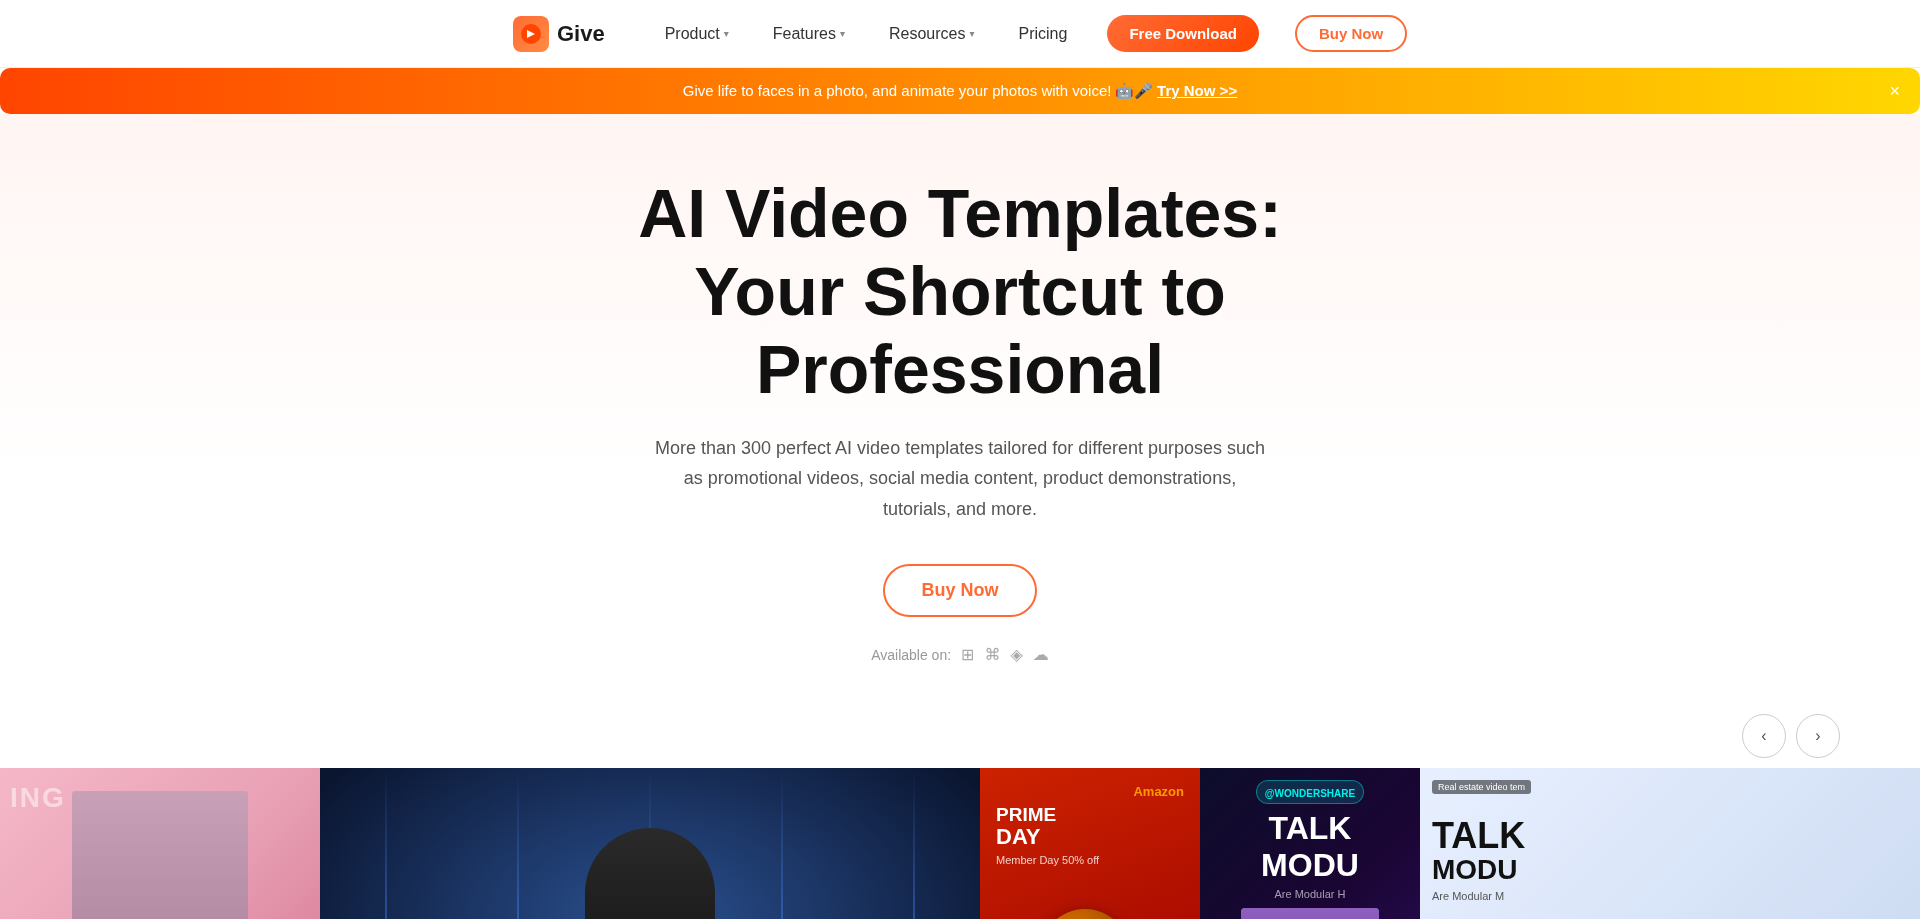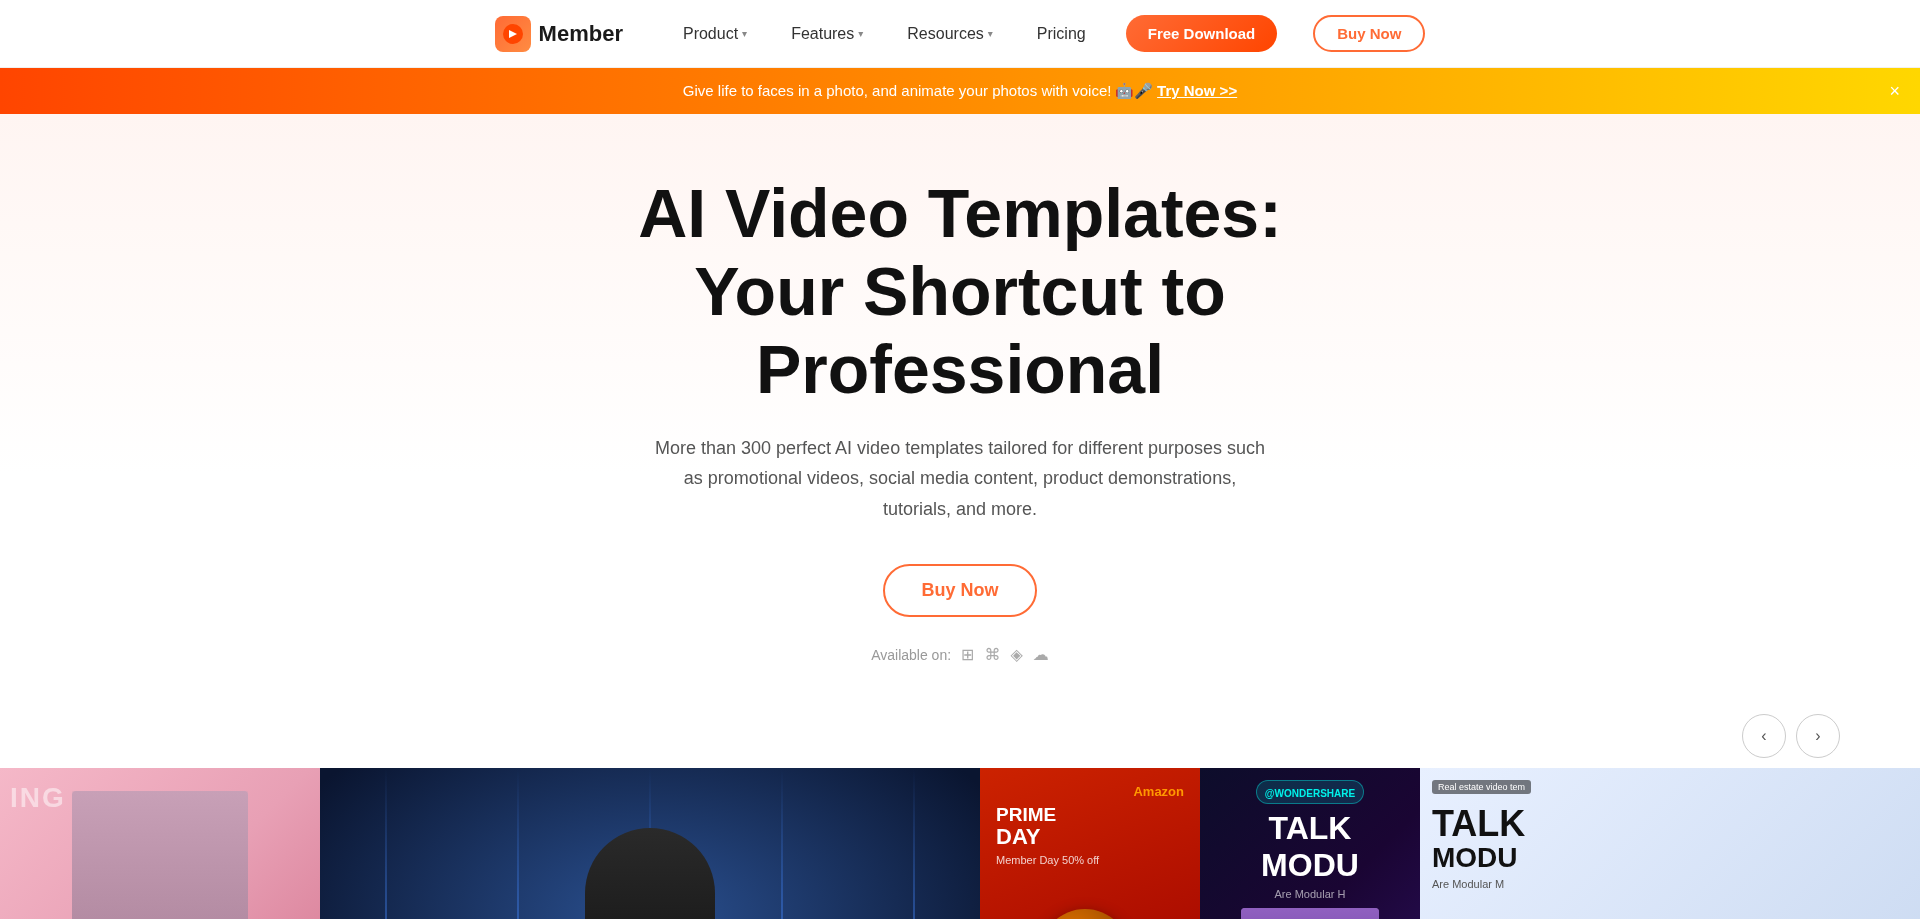--- a/index.html
+++ b/index.html
@@ -29,21 +29,21 @@
     }
     .btn-buy-now {
       background: #fff; color: #ff6b35; border: 2px solid #ff6b35;
       border-radius: 24px; padding: 8px 22px; font-size: 15px; font-weight: 600; cursor: pointer;
     }
 
     
     .announcement-bar {
       background: linear-gradient(90deg, #ff4500, #ff8c00, #ffd700);
       color: #fff; text-align: center; padding: 14px 20px;
-      font-size: 15px; font-weight: 500; position: relative;
+      font-size: 15px; font-weight: 500; position: relative; border-radius: 10px;
     }
     .announcement-bar a { color: #fff; font-weight: 700; text-decoration: underline; cursor: pointer; }
     .announcement-close {
       position: absolute; right: 20px; top: 50%; transform: translateY(-50%);
       background: none; border: none; color: #fff; font-size: 18px; cursor: pointer;
     }
 
     
     .hero {
       text-align: center; padding: 60px 20px 30px;
@@ -144,39 +144,39 @@
     }
 
     
     .card-blue-bg {
       width: 100%; height: 100%;
       background: linear-gradient(135deg, #e8f0ff 0%, #c8d8f0 100%);
       display: flex; flex-direction: column; padding: 12px;
     }
     .real-estate-label {
       background: rgba(0,0,0,0.5); color: #fff; font-size: 9px;
-      padding: 2px 6px; border-radius: 3px; align-self: flex-start; margin-bottom: 12px;
+      padding: 2px 6px; border-radius: 3px; align-self: flex-start; margin-bottom: 24px;
     }
     .talk-big { color: #111; font-size: 36px; font-weight: 900; line-height: 1; }
     .modular-big { color: #111; font-size: 28px; font-weight: 900; }
     .modular-desc { color: #555; font-size: 11px; margin-top: 4px; }
   </style>
 </head>
 <body>
 
 <nav class="navbar">
   <div class="nav-inner">
     <div class="nav-logo">
       <div class="nav-logo-icon">
         <svg width="24" height="24" viewBox="0 0 24 24" fill="none">
           <circle cx="12" cy="12" r="10" fill="#ff4500"></circle>
           <path d="M8 8 L16 12 L8 16 Z" fill="white"></path>
         </svg>
       </div>
-      <span class="nav-logo-text">Member</span>
+      <span class="nav-logo-text">Give</span>
     </div>
 
     <div class="nav-item">
       <span>Product</span>
       <span class="nav-chevron">▾</span>
     </div>
     <div class="nav-item">
       <span>Features</span>
       <span class="nav-chevron">▾</span>
     </div>

